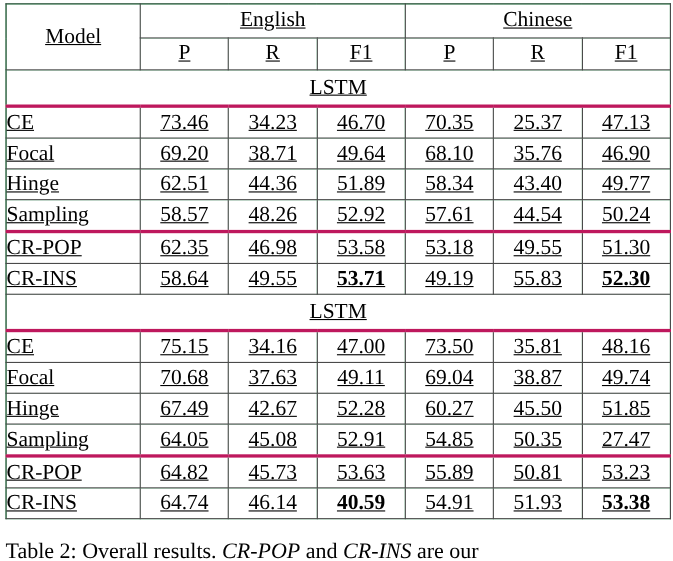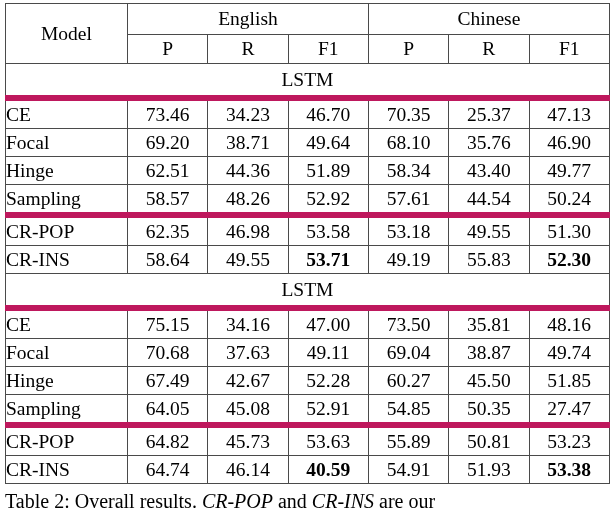--- a/index.html
+++ b/index.html
@@ -19,20 +19,21 @@
     position: absolute;
     left: 5px;
     top: 3px;
     width: 604px;
   }
   table.results {
     border-collapse: collapse;
     table-layout: fixed;
     width: 604px;
     background: #22c55e;
+    text-decoration: underline;
   }
   table.results td,
   table.results th {
     border: 1px solid #4a4a4a;
     font-weight: normal;
     font-size: 19.5px;
     line-height: 1;
     padding: 0;
     background: #ffffff;
   }
@@ -76,21 +77,21 @@
   td.num {
     text-align: center;
     height: 27px;
     vertical-align: middle;
   }
   td.num.bold {
     font-weight: bold;
     margin-top: 48px;
   }
   tr.group-start > td {
-    border-top: 6px solid #be185d;
+    border-top: 3px solid #be185d;
     margin-top: 24px;
   }
   .caption {
     position: absolute;
     left: 5px;
     top: 490px;
     width: 604px;
     font-size: 20px;
     line-height: 1.15;
     text-align: left;

